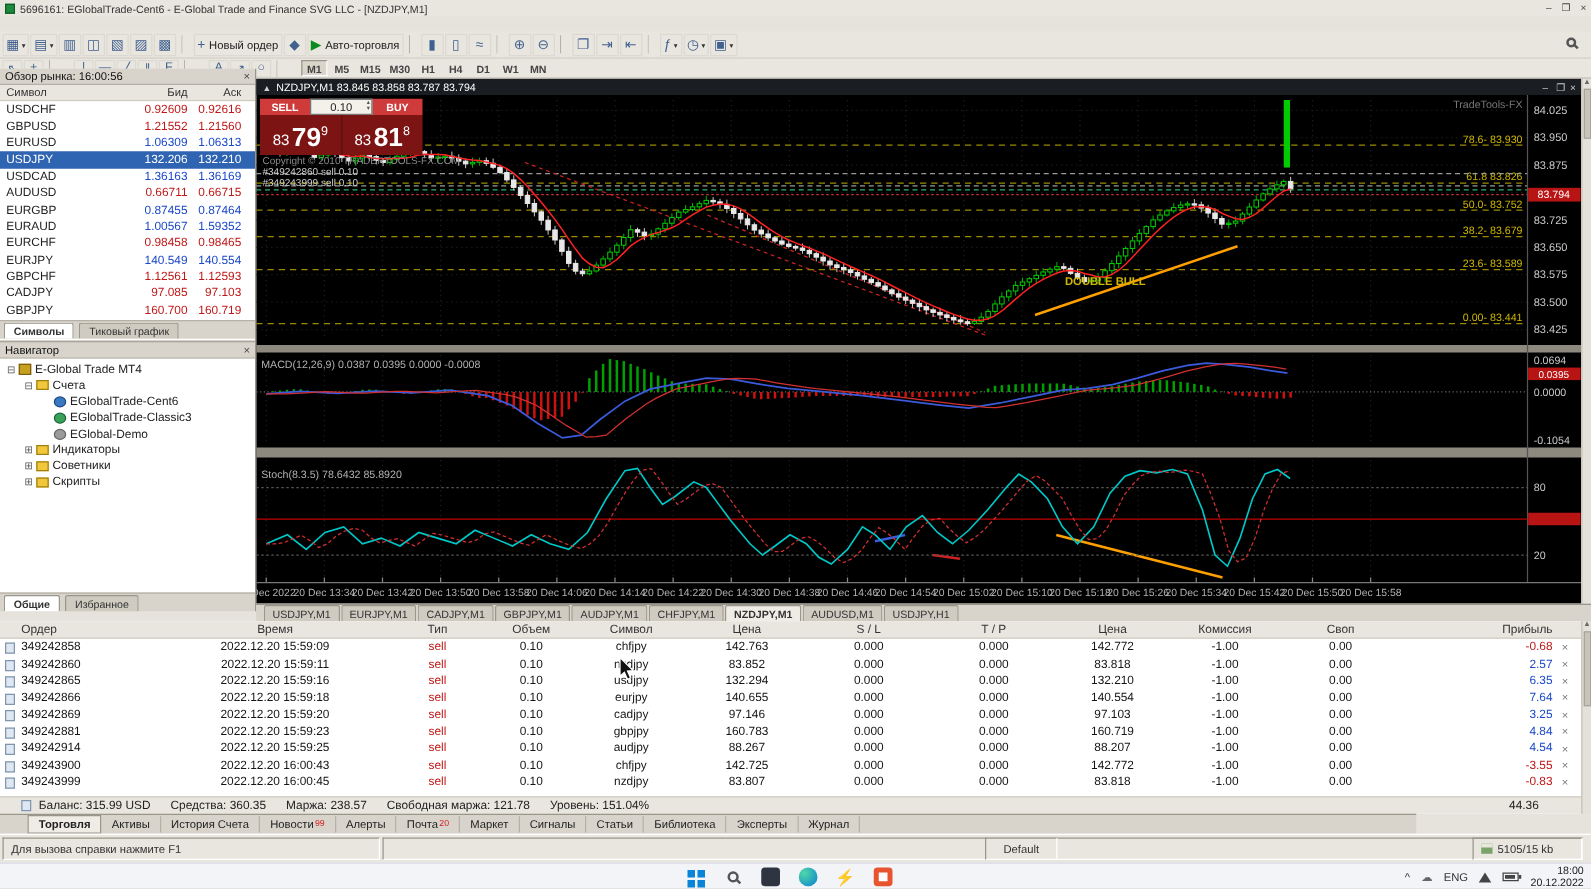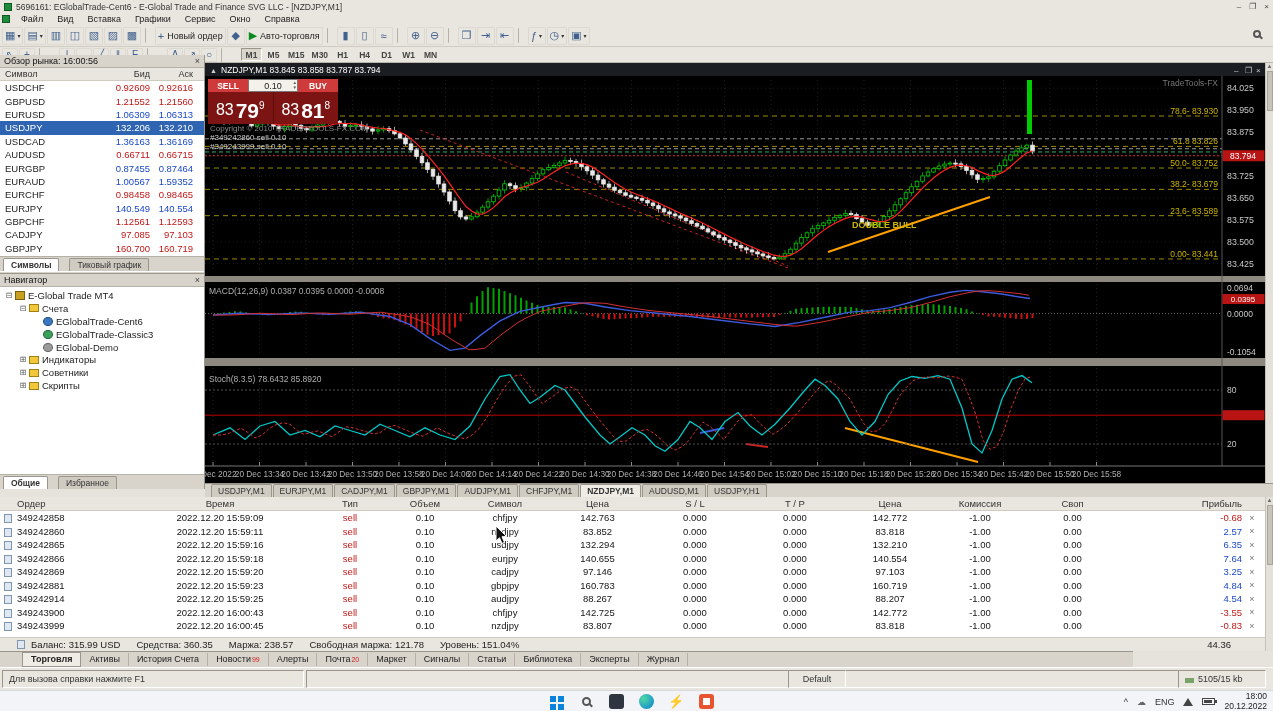--- a/index.html
+++ b/index.html
@@ -36,21 +36,21 @@
 .mw-header{height:13px;display:flex;align-items:center;font-size:9px;color:#333;border-bottom:1px solid #cfcbc1}
 .mwc1{width:90px;padding-left:5px}.mwc2{width:60px;text-align:right}.mwc3{width:48px;text-align:right;padding-right:5px}
 #mw-list{height:175px;background:#fff;overflow:hidden}
 .mw-row{display:flex;align-items:center;height:13.4px;font-size:9.5px}
 .mw-sym{width:90px;padding-left:5px;color:#222}
 .mw-bid{width:60px;text-align:right}.mw-ask{width:48px;text-align:right;padding-right:5px}
 .mw-row.down .mw-bid,.mw-row.down .mw-ask{color:#c01818}
 .mw-row.up .mw-bid,.mw-row.up .mw-ask{color:#1b49c8}
 .mw-row.selected{background:#2f64b2}
 .mw-row.selected .mw-sym,.mw-row.selected .mw-bid,.mw-row.selected .mw-ask{color:#fff}
-.subtabs{height:15px;background:#d8d4cb;border-top:1px solid #b5b1a7;display:flex;align-items:flex-end;padding-left:3px;gap:10px}
+.subtabs{height:15px;background:#d8d4cb;border-top:1px solid #b5b1a7;display:flex;align-items:flex-end;padding-left:3px;gap:4px}
 .subtab{font-size:8.5px;padding:1px 7px;background:#cfcbc1;border:1px solid #9a968c;border-bottom:none;border-radius:2px 2px 0 0;color:#333}
 .subtab.active{background:#fff;font-weight:bold}
 .hsplit{height:3px;background:#d8d4cb;border-top:1px solid #fff;border-bottom:1px solid #9a968c}
 #nav-tree{flex:1;background:#fff;padding-top:2px;font-size:9.5px;overflow:hidden}
 .tree-row{display:flex;align-items:center;height:12.9px}
 .ind0{padding-left:4px}.ind1{padding-left:18px}.ind2{padding-left:32px}
 .exp{display:inline-block;width:10px;font-size:8px;color:#555;text-align:center}
 .ticon{width:10px;height:9px;margin:0 3px 0 1px;flex:0 0 auto}
 .ic-server .ticon{background:#c8a020;border:1px solid #806010}
 .ic-folder .ticon{background:#f2c73b;border:1px solid #a08010;height:8px}
@@ -60,21 +60,21 @@
 
 
 #trade-panel{position:absolute;left:208px;top:79px;width:130px;z-index:5}
 .tp-row1{display:flex;height:13px}
 .tp-sell,.tp-buy{width:40px;background:#cf3a3a;color:#fff;font-size:8.5px;font-weight:bold;display:flex;align-items:center;justify-content:center}
 .tp-vol{flex:1;background:#f4f1ea;border:1px solid #777;display:flex;align-items:center;justify-content:center;font-size:9px;color:#222;position:relative}
 .tp-spin{position:absolute;right:1px;top:0;display:flex;flex-direction:column;font-size:5px;line-height:5px;color:#555}
 .tp-row2{display:flex;height:32px;background:#7c1414;color:#fff}
 .tp-price{flex:1;display:flex;align-items:flex-end;justify-content:center;padding-bottom:2px}
 .tp-price+.tp-price{border-left:1px solid #5a0e0e}
-.tp-pref{font-size:16px;margin:0 2px 3px 0}
+.tp-pref{font-size:12px;margin:0 2px 3px 0}
 .tp-big{font-size:21px;font-weight:bold;line-height:22px}
 .tp-sup{font-size:10px;margin-bottom:11px}
 
 
 #chart-tabs{position:absolute;left:205px;top:483px;width:1068px;height:14px;background:#d8d4cb;border-top:1px solid #9a968c;display:flex;align-items:flex-end;padding-left:6px;gap:1px}
 .ctab{font-size:8.5px;padding:1px 6px;background:#cfcbc1;border:1px solid #9a968c;border-bottom:none;border-radius:2px 2px 0 0;color:#333;white-space:nowrap}
 .ctab.active{background:#efece5;font-weight:bold}
 
 
 #terminal{position:absolute;left:0;top:497px;width:1265px;height:154px;background:#fff}
@@ -151,30 +151,20 @@
   <div id="titlebar">
     <span class="appicon"></span>
     <span>5696161: EGlobalTrade-Cent6 - E-Global Trade and Finance SVG LLC - [NZDJPY,M1]</span>
     <span class="wbtns">
       <span>–</span>
       <span>❐</span>
       <span>×</span>
     </span>
   </div>
 
-  <div id="menubar">
-    <span class="appicon"></span>
-    <span class="menu-item">Файл</span>
-      <span class="menu-item">Вид</span>
-      <span class="menu-item">Вставка</span>
-      <span class="menu-item">Графики</span>
-      <span class="menu-item">Сервис</span>
-      <span class="menu-item">Окно</span>
-      <span class="menu-item">Справка</span>
-  </div>
 
   <div id="toolbar1">
     <span class="tbtn">
         <span class="g">▦</span>
         <span class="caret">▾</span>
       </span>
       <span class="tbtn">
         <span class="g">▤</span>
         <span class="caret">▾</span>
       </span>

